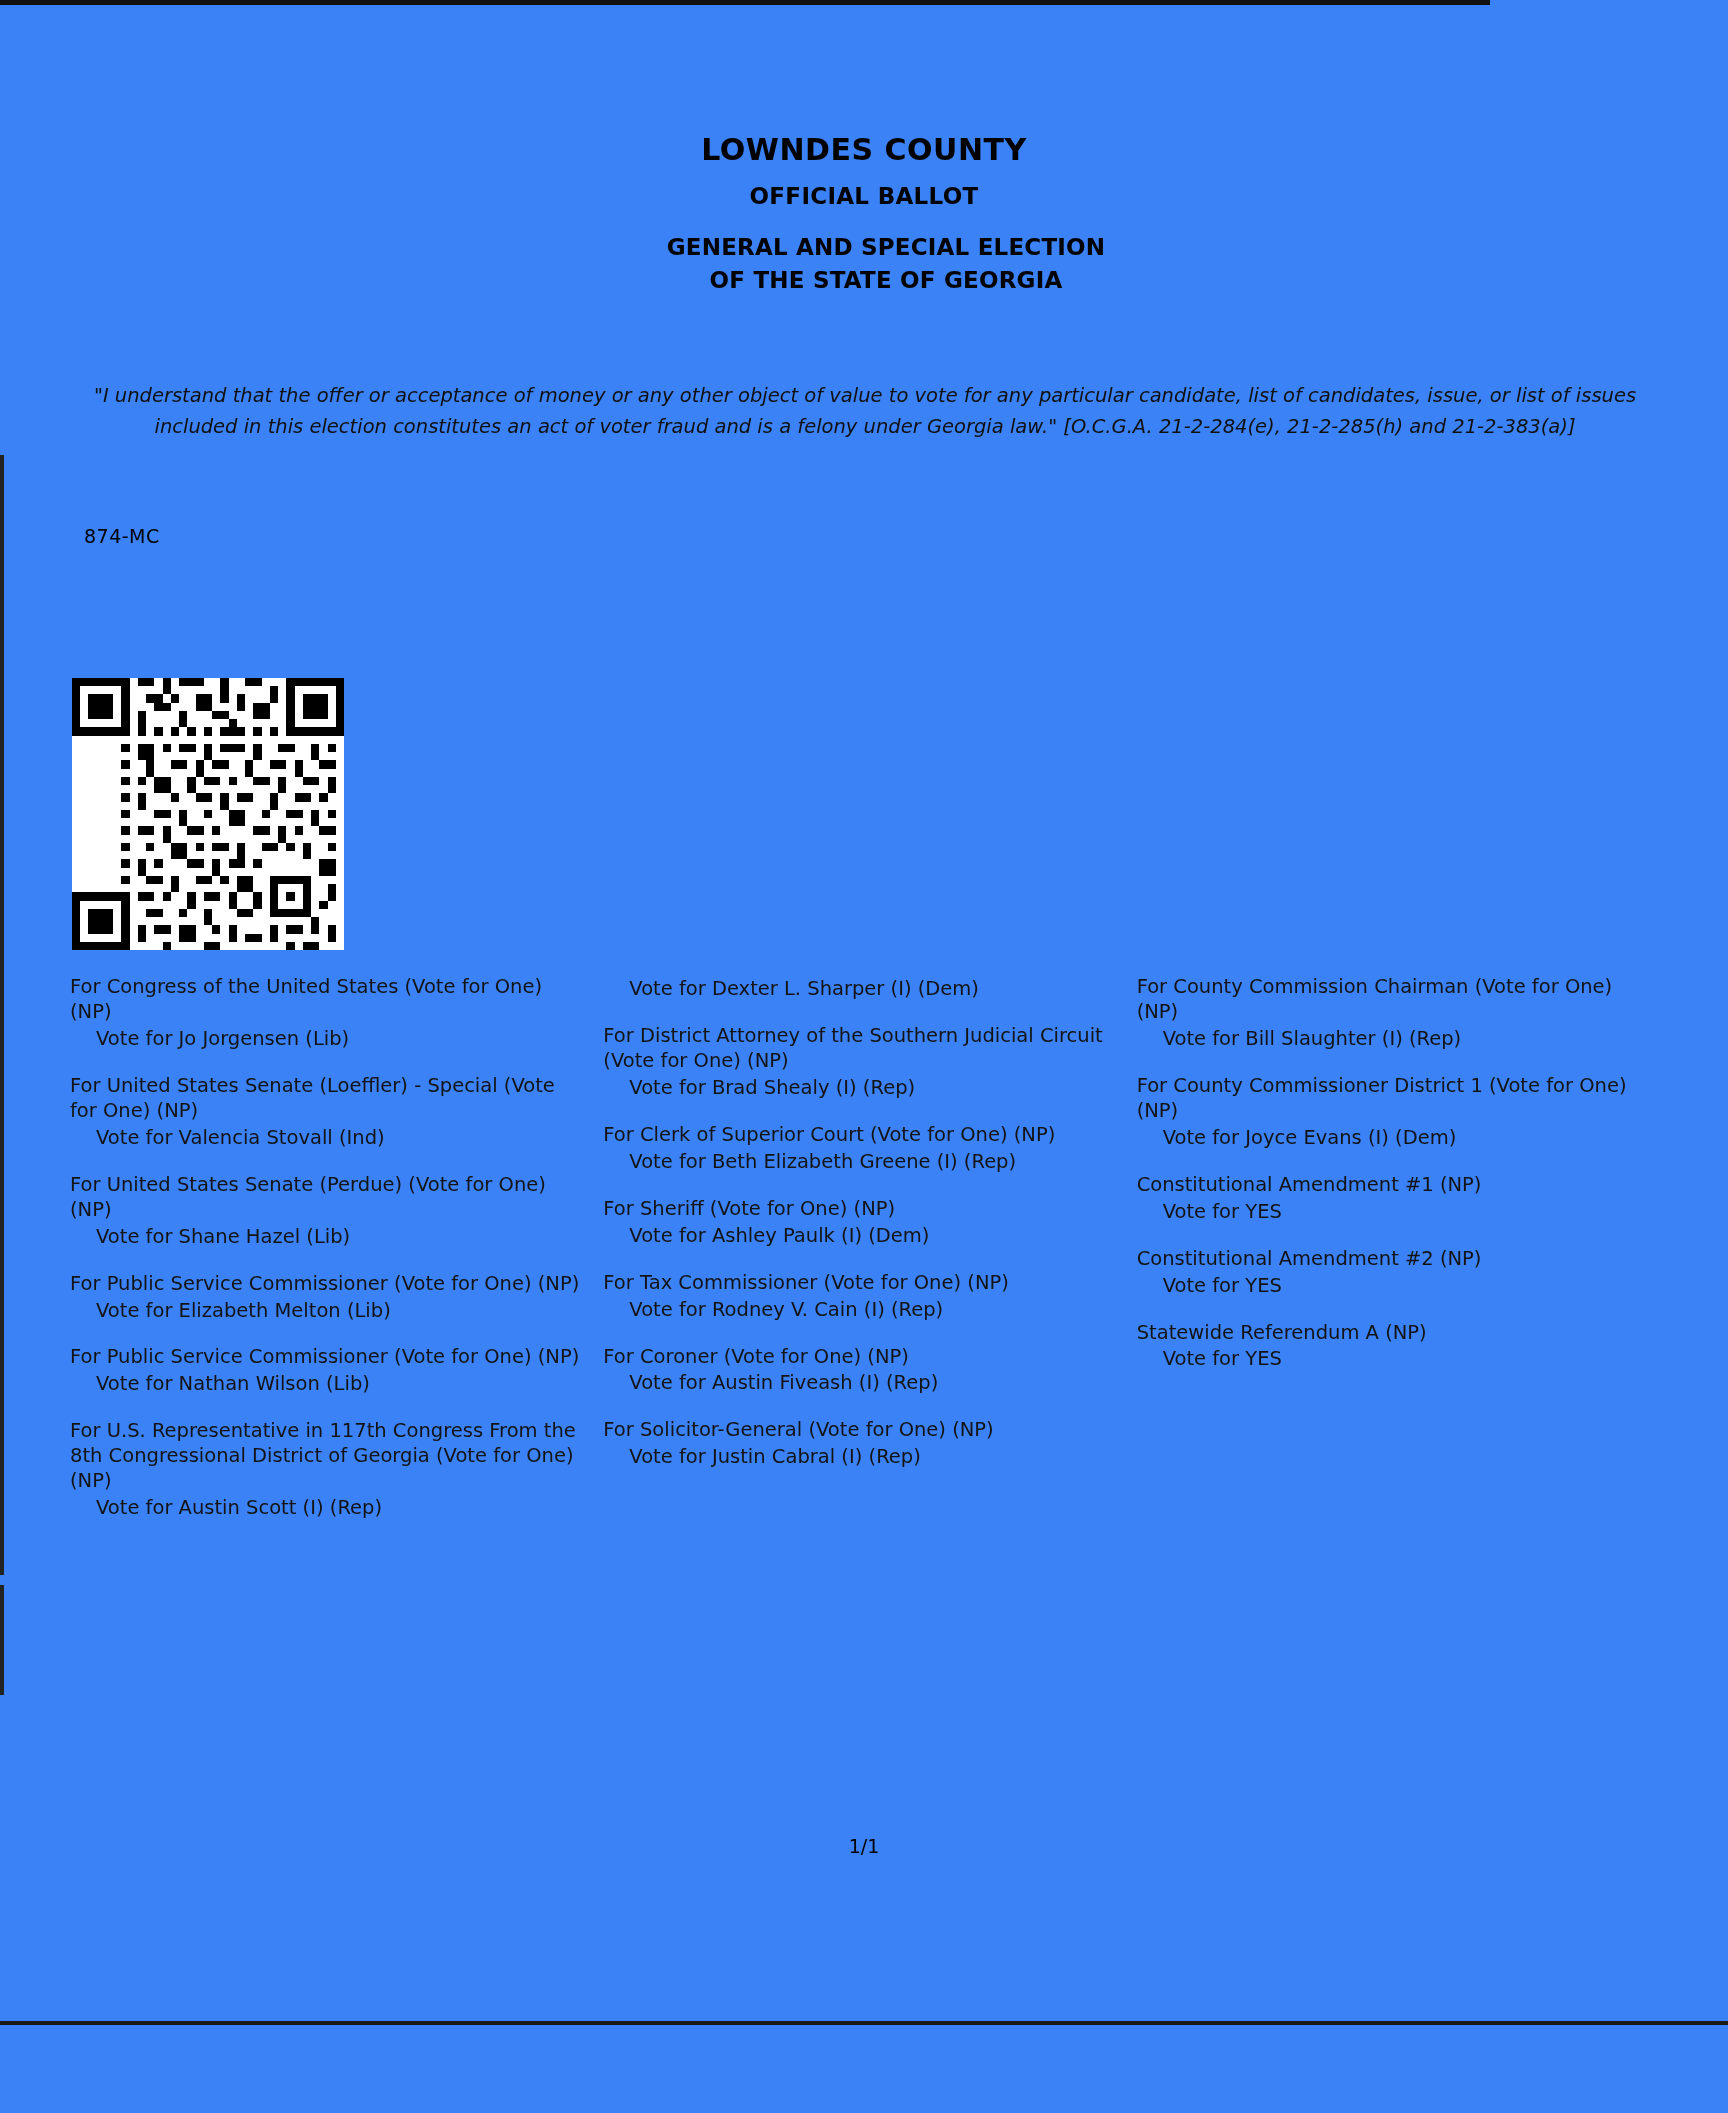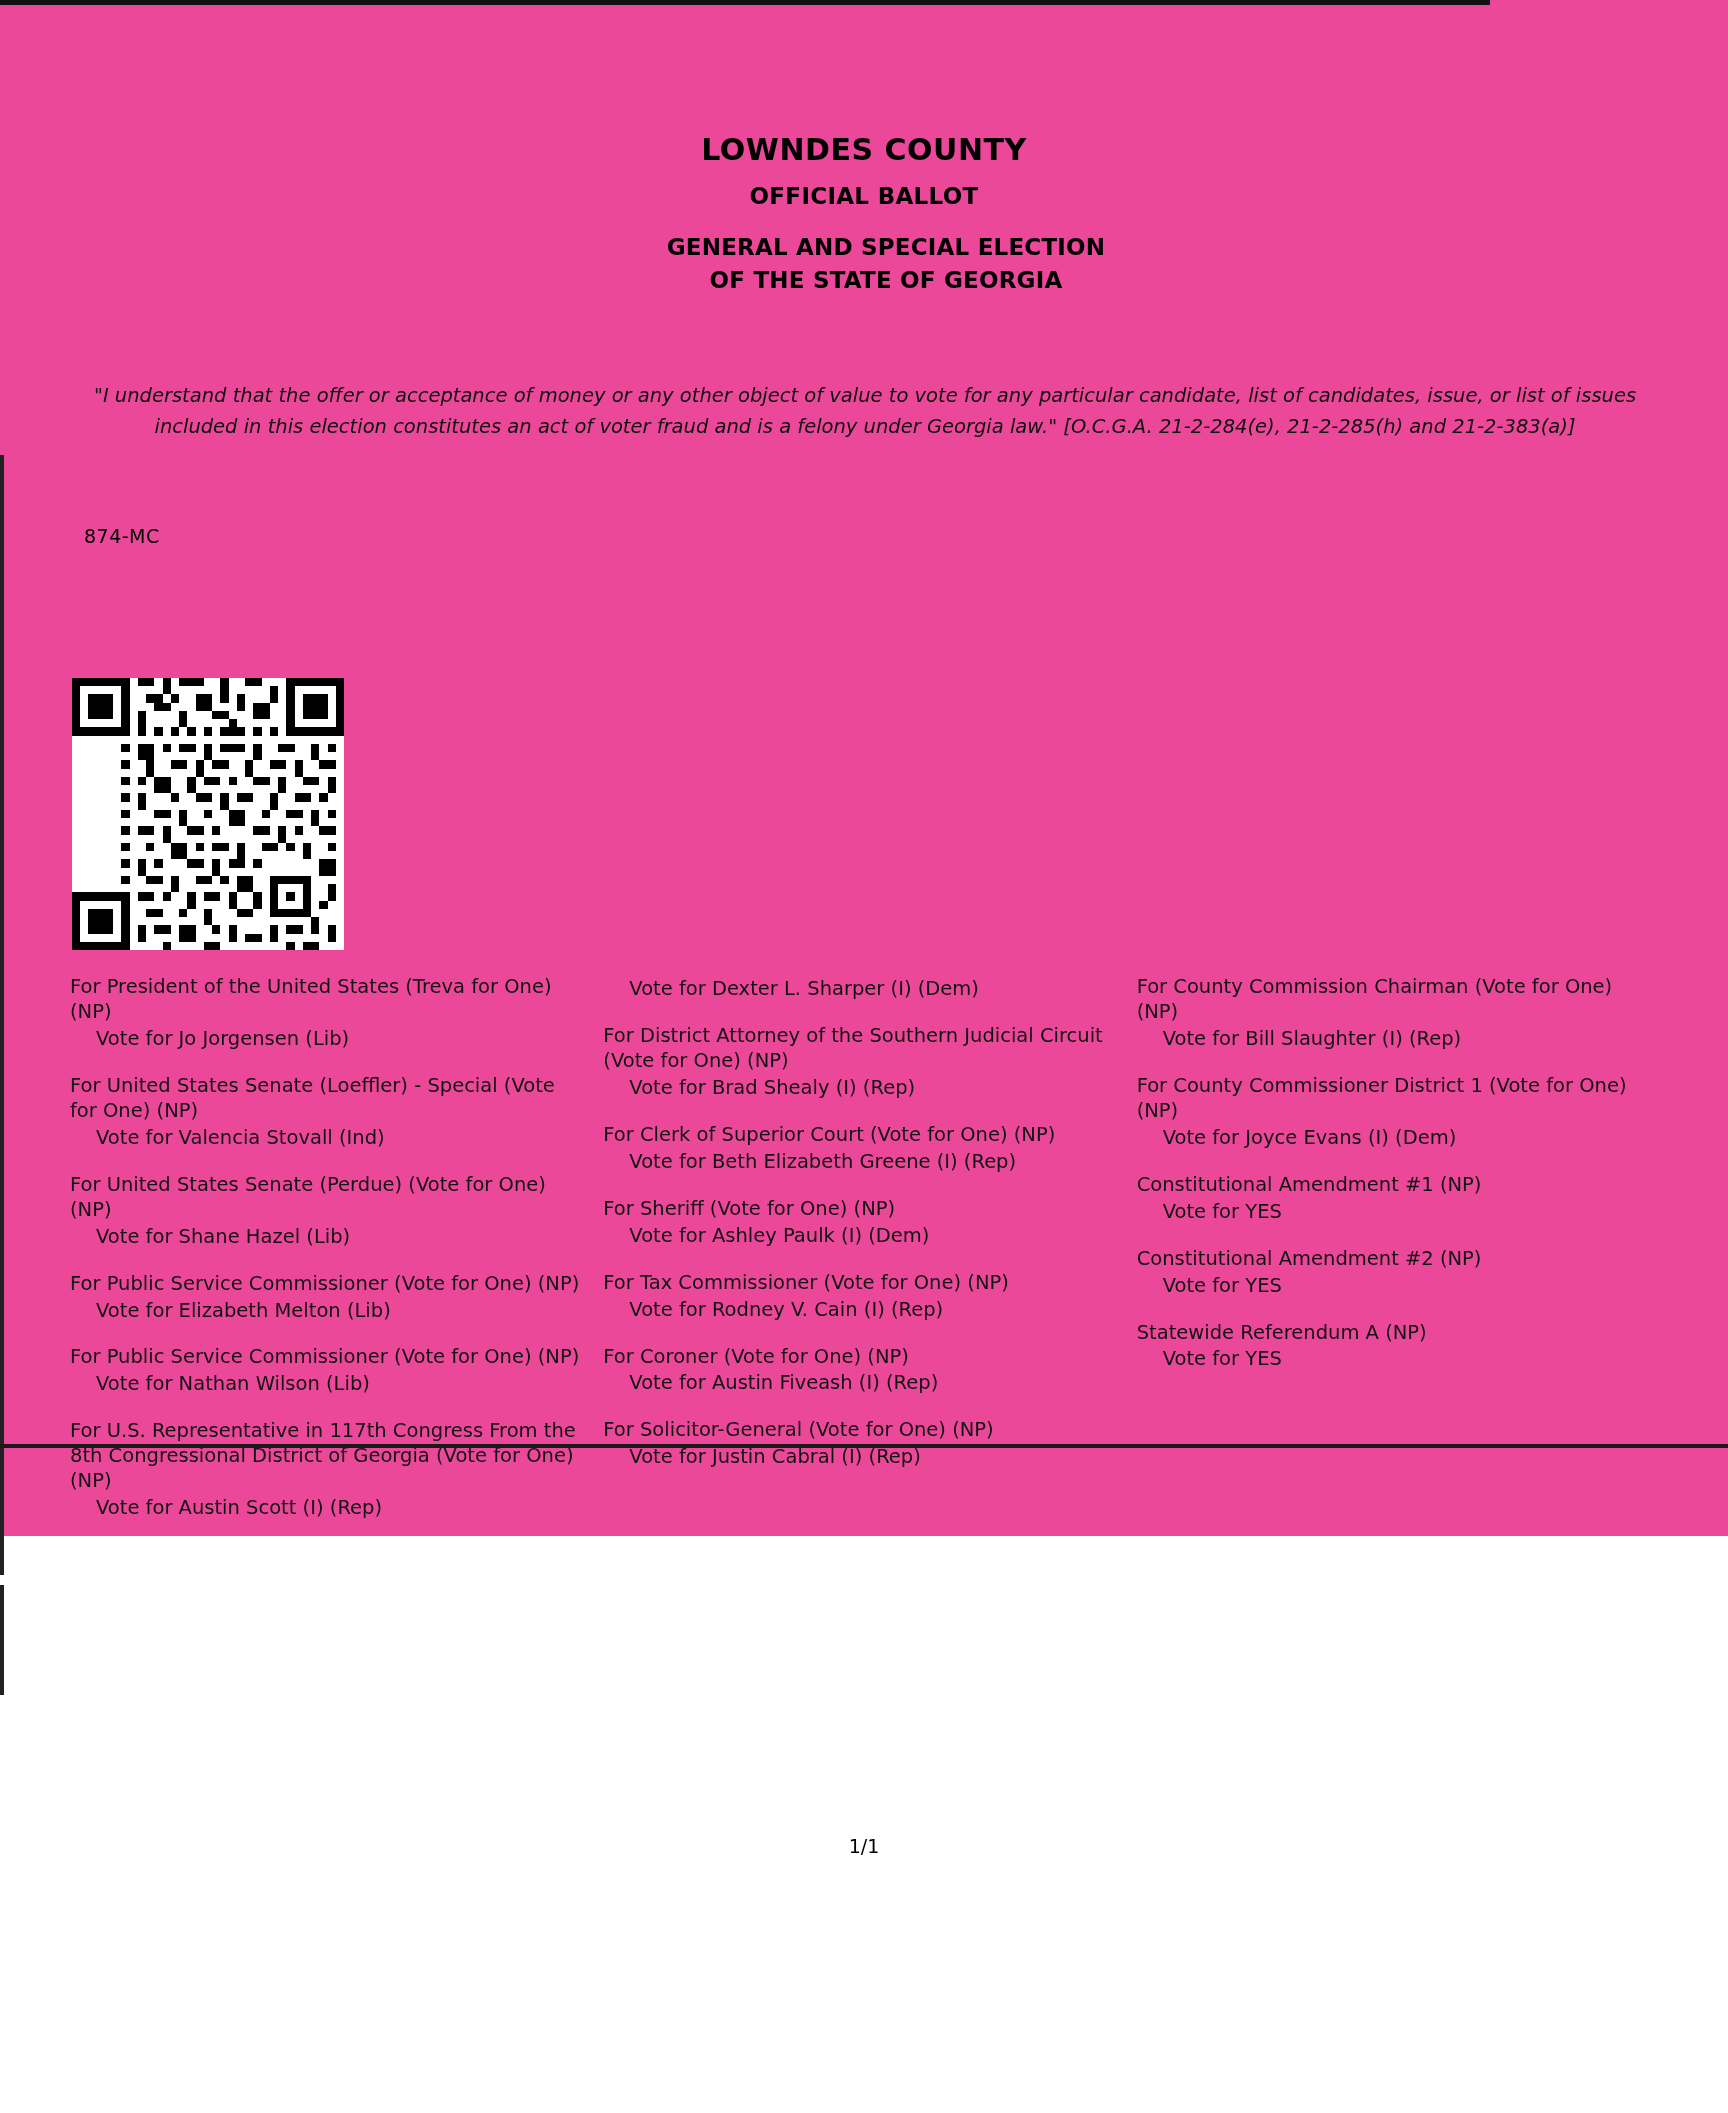--- a/index.html
+++ b/index.html
@@ -12,22 +12,22 @@
     height: 2113px;
     position: relative;
     font-family: "DejaVu Sans", sans-serif;
     color: #000000;
     overflow: hidden;
   }
   .page {
     position: absolute;
     left: 0; top: 0;
     width: 1728px;
-    height: 1536px;
-    background: #ec4899;
+    height: 2113px;
+    background: #3b82f6;
   }
   
   .scan-top-bar {
     position: absolute;
     left: 0; top: 0;
     width: 1490px;
     height: 5px;
     background: #111;
   }
   .scan-left-line {
@@ -335,21 +335,21 @@
         <rect x="26" y="32" width="1" height="1"></rect>
           <rect x="28" y="32" width="2" height="1"></rect>
       </g>
     </svg>
   </div>
 
   <div class="columns">
 
     <div class="col">
       <div class="contest">
-        <div class="contest-title">For President of the United States  (Treva for One) (NP)</div>
+        <div class="contest-title">For Congress of the United States  (Vote for One) (NP)</div>
         <div class="choice">Vote for Jo Jorgensen (Lib)</div>
       </div>
       <div class="contest">
         <div class="contest-title">For United States Senate (Loeffler) - Special (Vote for One) (NP)</div>
         <div class="choice">Vote for Valencia Stovall (Ind)</div>
       </div>
       <div class="contest">
         <div class="contest-title">For United States Senate (Perdue)   (Vote for One) (NP)</div>
         <div class="choice">Vote for Shane Hazel (Lib)</div>
       </div>

